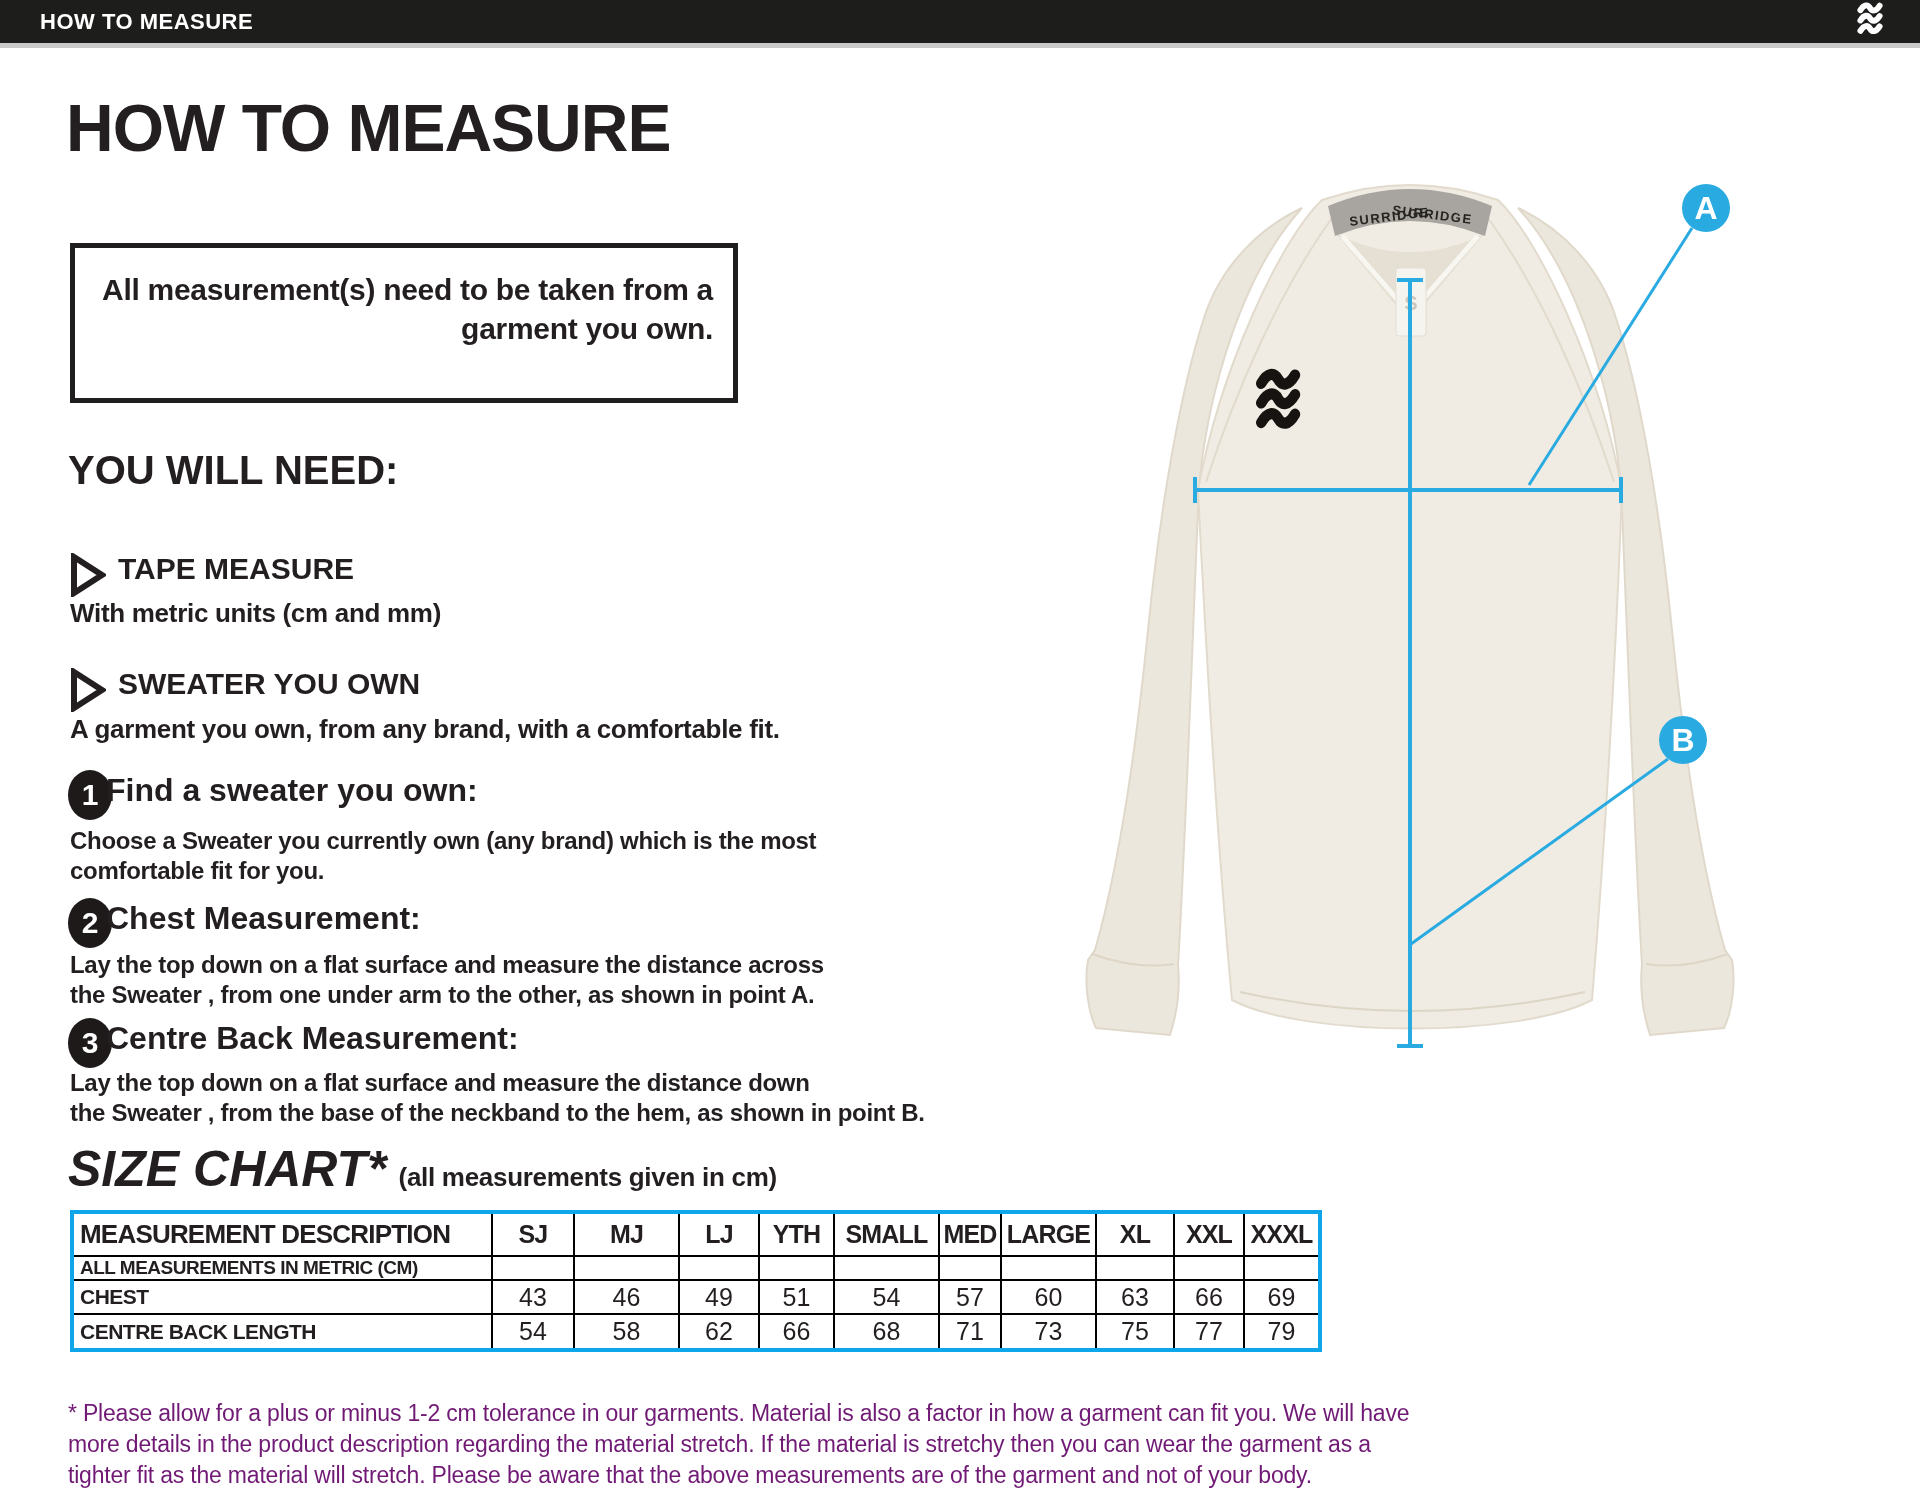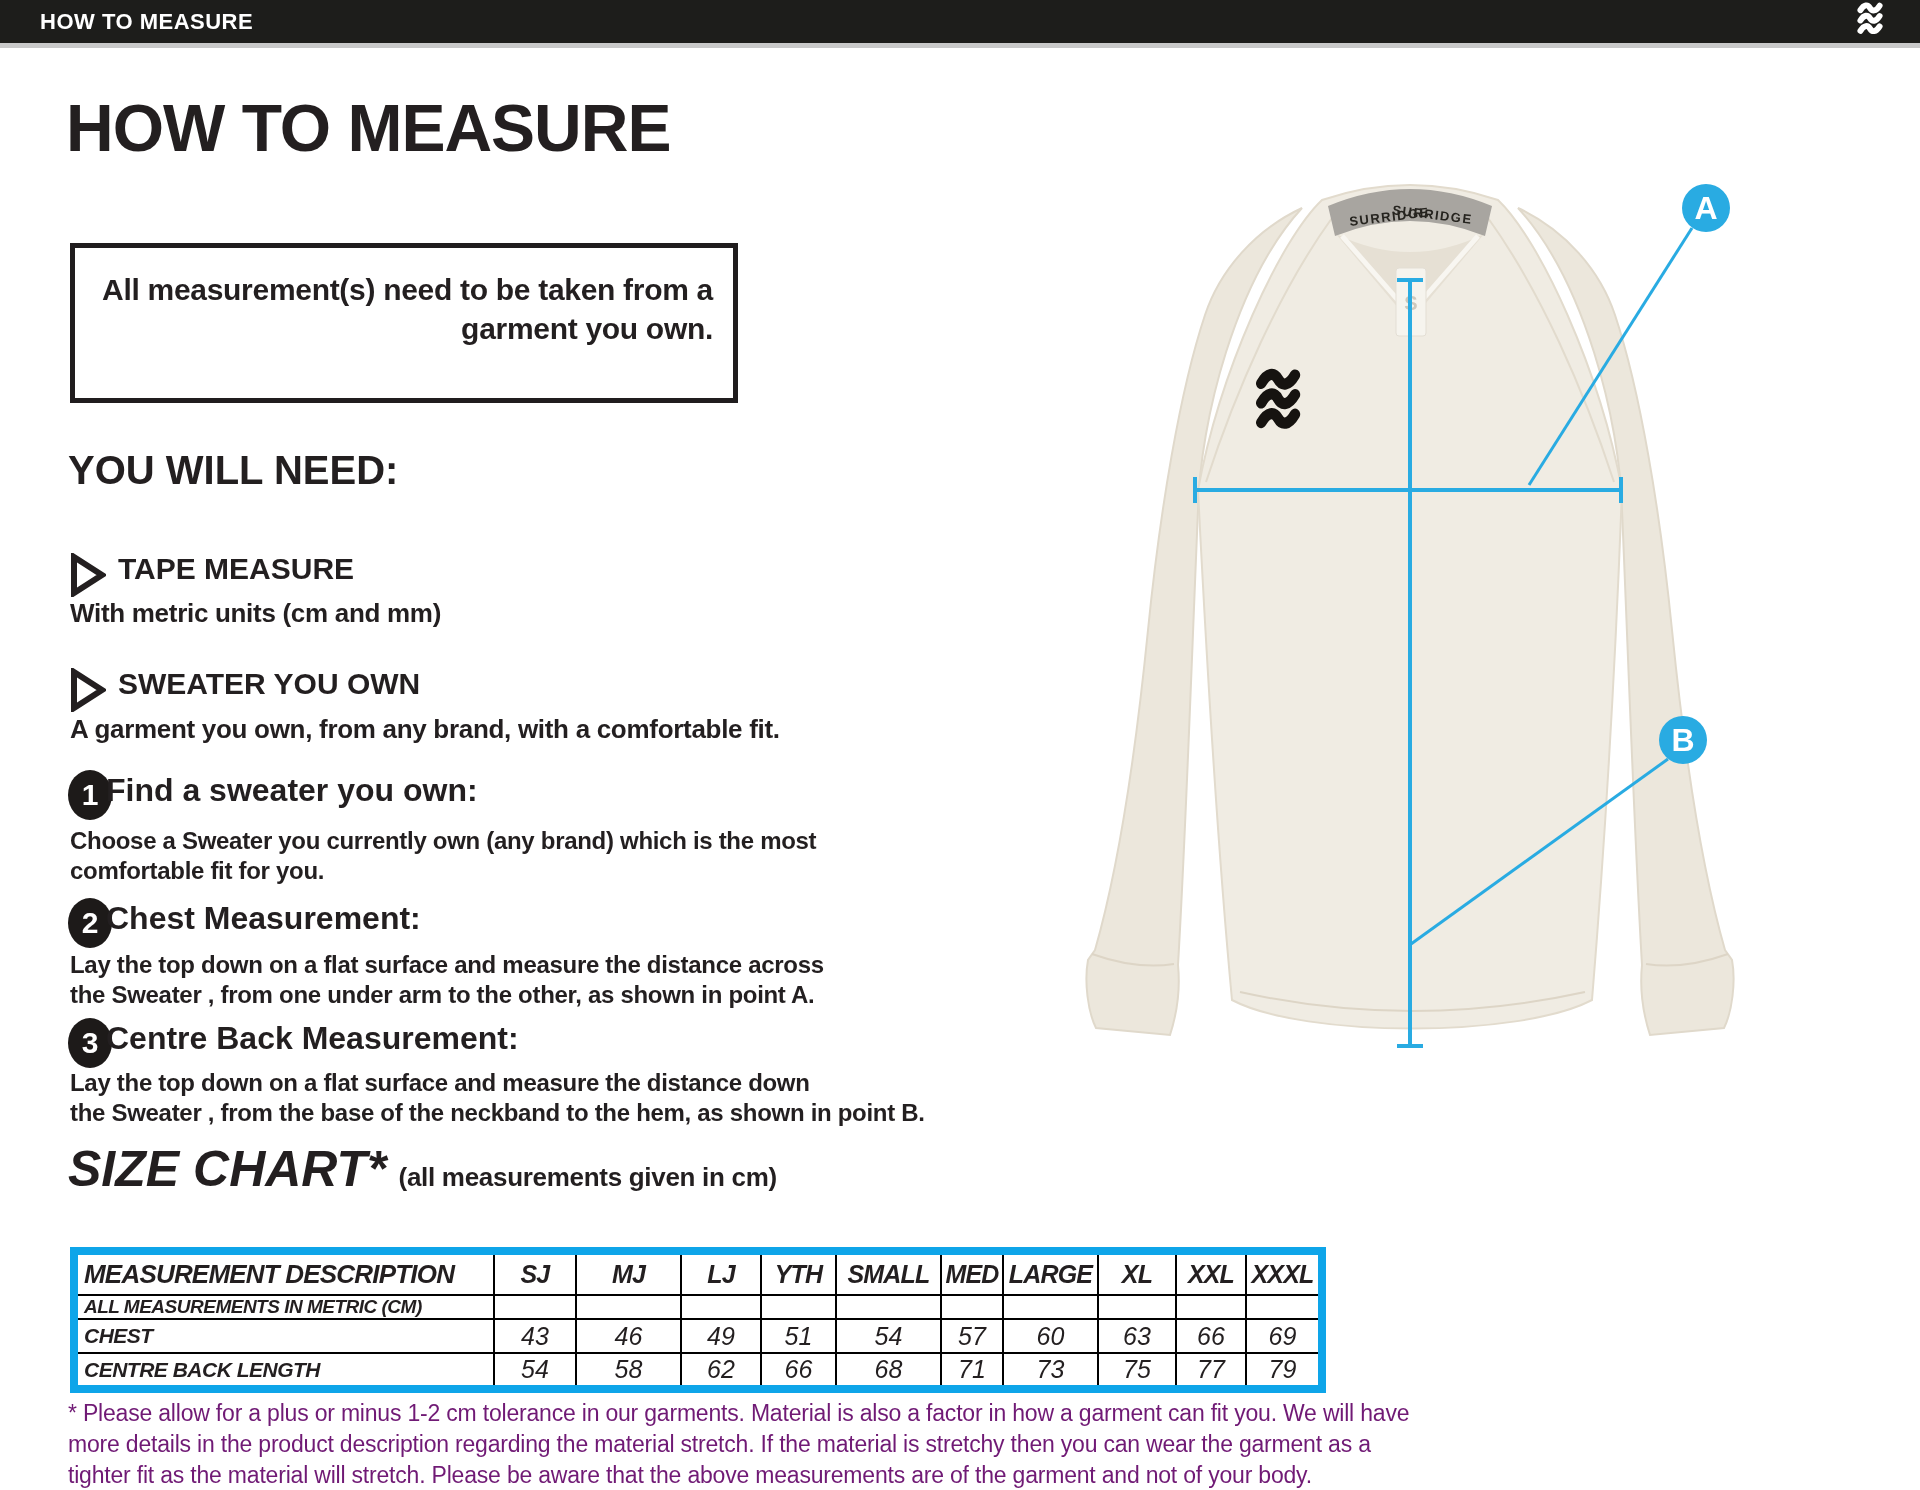--- a/index.html
+++ b/index.html
@@ -27,22 +27,22 @@
   .badge { position:absolute; left:68px; width:44px; height:50px; border-radius:50%;
     background:#1d1a19; color:#fff; display:flex; align-items:center; justify-content:center;
     font-size:30px; font-weight:700; }
   .step-title { position:absolute; left:106px; font-size:32px; font-weight:700; }
   .step-body { position:absolute; left:70px; font-size:24px; font-weight:700;
     line-height:30px; letter-spacing:-.3px; }
   .sizechart-head { position:absolute; left:68px; top:1140px; display:flex; align-items:baseline; gap:12px; }
   .sizechart-title { font-size:50px; font-weight:700;font-style:italic; }
   .sizechart-sub { font-size:26px; font-weight:700; letter-spacing:-.3px; }
   
-  .size-table { position:absolute; left:70px; top:1247px; border-collapse:collapse;
-    table-layout:fixed; width:1248px; border:8px solid #0ea5e9;font-style:italic; }
+  .size-table { position:absolute; left:70px; top:1210px; border-collapse:collapse;
+    table-layout:fixed; width:1248px; border:4px solid #0ea5e9; }
   .size-table th, .size-table td { border:2px solid #000; padding:0; white-space:nowrap; overflow:hidden; }
   .size-table .hrow { height:44px; }
   .size-table .hrow th { font-size:25px; font-weight:700; letter-spacing:-.8px; text-align:center; }
   .size-table .hrow th.desc { text-align:left; padding-left:6px; font-size:26px; }
   .size-table .mrow { height:14px; }
   .size-table .mrow td.desc { font-size:19px; font-weight:700; letter-spacing:-.5px; padding-left:6px; }
   .size-table .drow1 { height:34px; }
   .size-table .drow2 { height:36px; }
   .size-table td.desc { text-align:left; padding-left:6px; font-size:21px; font-weight:700; letter-spacing:-.5px; }
   .size-table td.val { text-align:center; font-size:25px; font-weight:400; }

